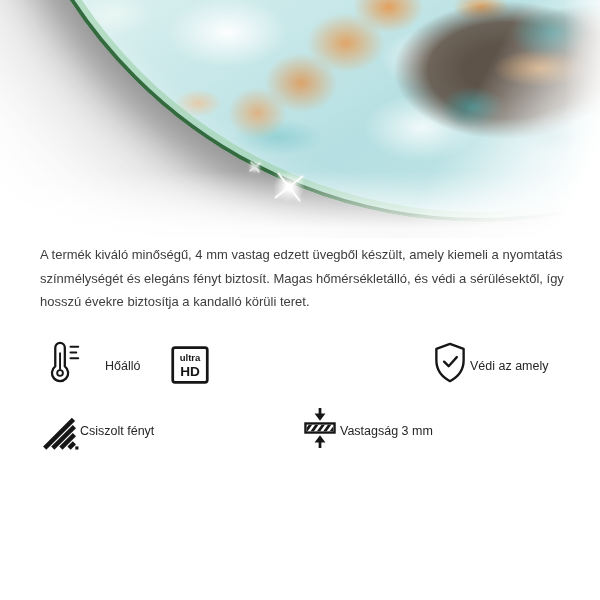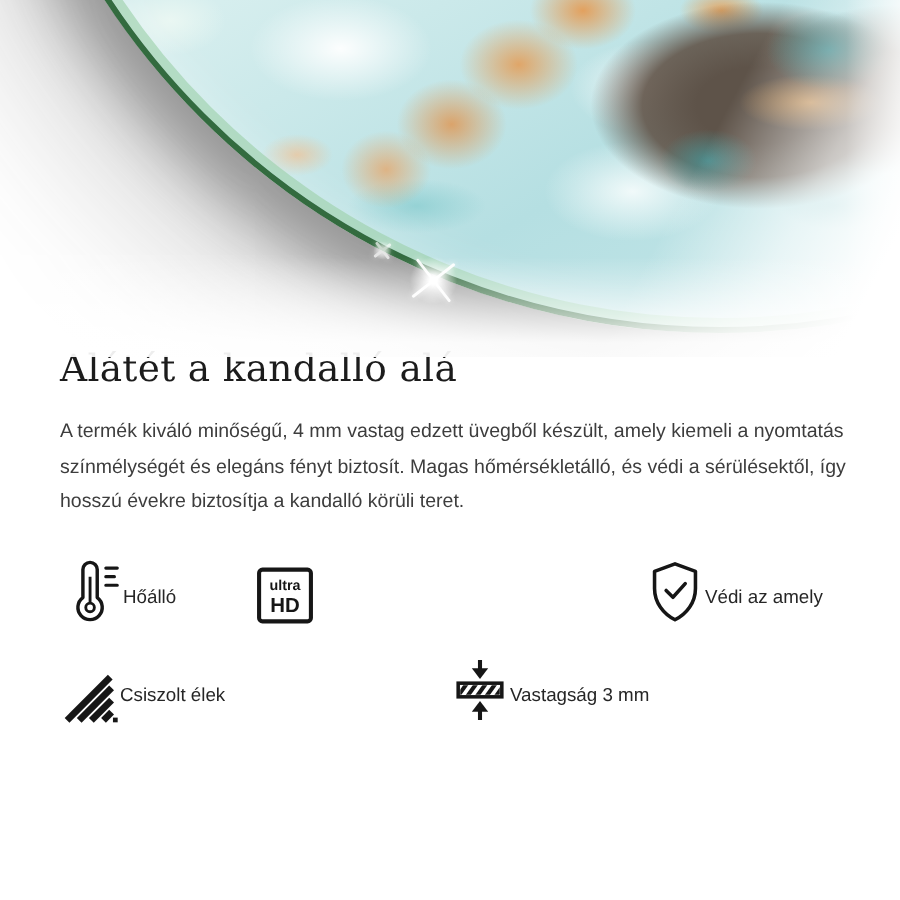--- a/index.html
+++ b/index.html
@@ -77,21 +77,21 @@
     letter-spacing:0.2px;
   }
   .page-title span{display:block;}
   .product-description{
     margin:13px 0 17px;font-size:13px;line-height:23.5px;color:#3d3d3d;
   }
 
   
   .features{display:flex;flex-wrap:wrap;margin-top:24px;}
   .feature{display:flex;flex-direction:row;align-items:center;margin-bottom:18px;}
-  .col-1{width:130px;}
+  .col-1{width:130px;gap:23px;}
   .col-2{width:260px;}
   .col-3{width:130px;}
   .icon-box{height:47px;display:flex;align-items:flex-end;justify-content:center;}
   .feature-label{margin-top:9px;font-size:12.5px;color:#262626;white-space:nowrap;}
   .ficon{stroke:#161616;fill:none;stroke-width:2.4;}
   .ficon .fill{fill:#161616;stroke:none;}
   .ficon text{fill:#161616;stroke:none;font-family:"Liberation Sans",sans-serif;font-weight:bold;}
 </style>
 </head>
 <body>
@@ -99,21 +99,20 @@
 <div class="hero">
   <div class="plate-shadow"></div>
   <div class="plate"></div>
   <div class="hero-fade"></div>
   <div class="sparkle sparkle-main"></div>
   <div class="sparkle sparkle-small"></div>
 </div>
 
 <div class="content">
   <h1 class="page-title">
-    <span>Alátét a kandalló alá</span>
   </h1>
 
   <p class="product-description">A termék kiváló minőségű, 4 mm vastag edzett üvegből készült, amely kiemeli a nyomtatás színmélységét és elegáns fényt biztosít. Magas hőmérsékletálló, és védi a sérülésektől, így hosszú évekre biztosítja a kandalló körüli teret.</p>
 
   <div class="features">
 
     <div class="feature col-1">
       <div class="icon-box">
         <svg class="ficon" width="42" height="46" viewBox="0 0 44 48">
           <path d="M16 9 a5 5 0 0 1 10 0 V28.6 a8.5 8.5 0 1 1 -10 0 Z" stroke-linejoin="round"></path>
@@ -151,21 +150,21 @@
         <svg class="ficon" width="40" height="36" viewBox="0 0 44 40">
           <g stroke-width="5" stroke-linecap="butt">
             <line x1="5" y1="38" x2="37" y2="6"></line>
             <line x1="14" y1="38" x2="38" y2="14"></line>
             <line x1="23" y1="38" x2="38" y2="23"></line>
             <line x1="32" y1="38" x2="38" y2="32"></line>
           </g>
           <rect class="fill" x="39" y="36" width="3.5" height="3.5"></rect>
         </svg>
       </div>
-      <div class="feature-label">Csiszolt élek</div>
+      <div class="feature-label">Csiszolt fényt</div>
     </div>
 
     <div class="feature col-3">
       <div class="icon-box">
         <svg class="ficon" width="40" height="44" viewBox="0 0 44 48">
           <defs>
             <clipPath id="barclip">
                 <rect x="7.5" y="20.5" width="29" height="7"></rect>
               </clipPath>
           </defs>

